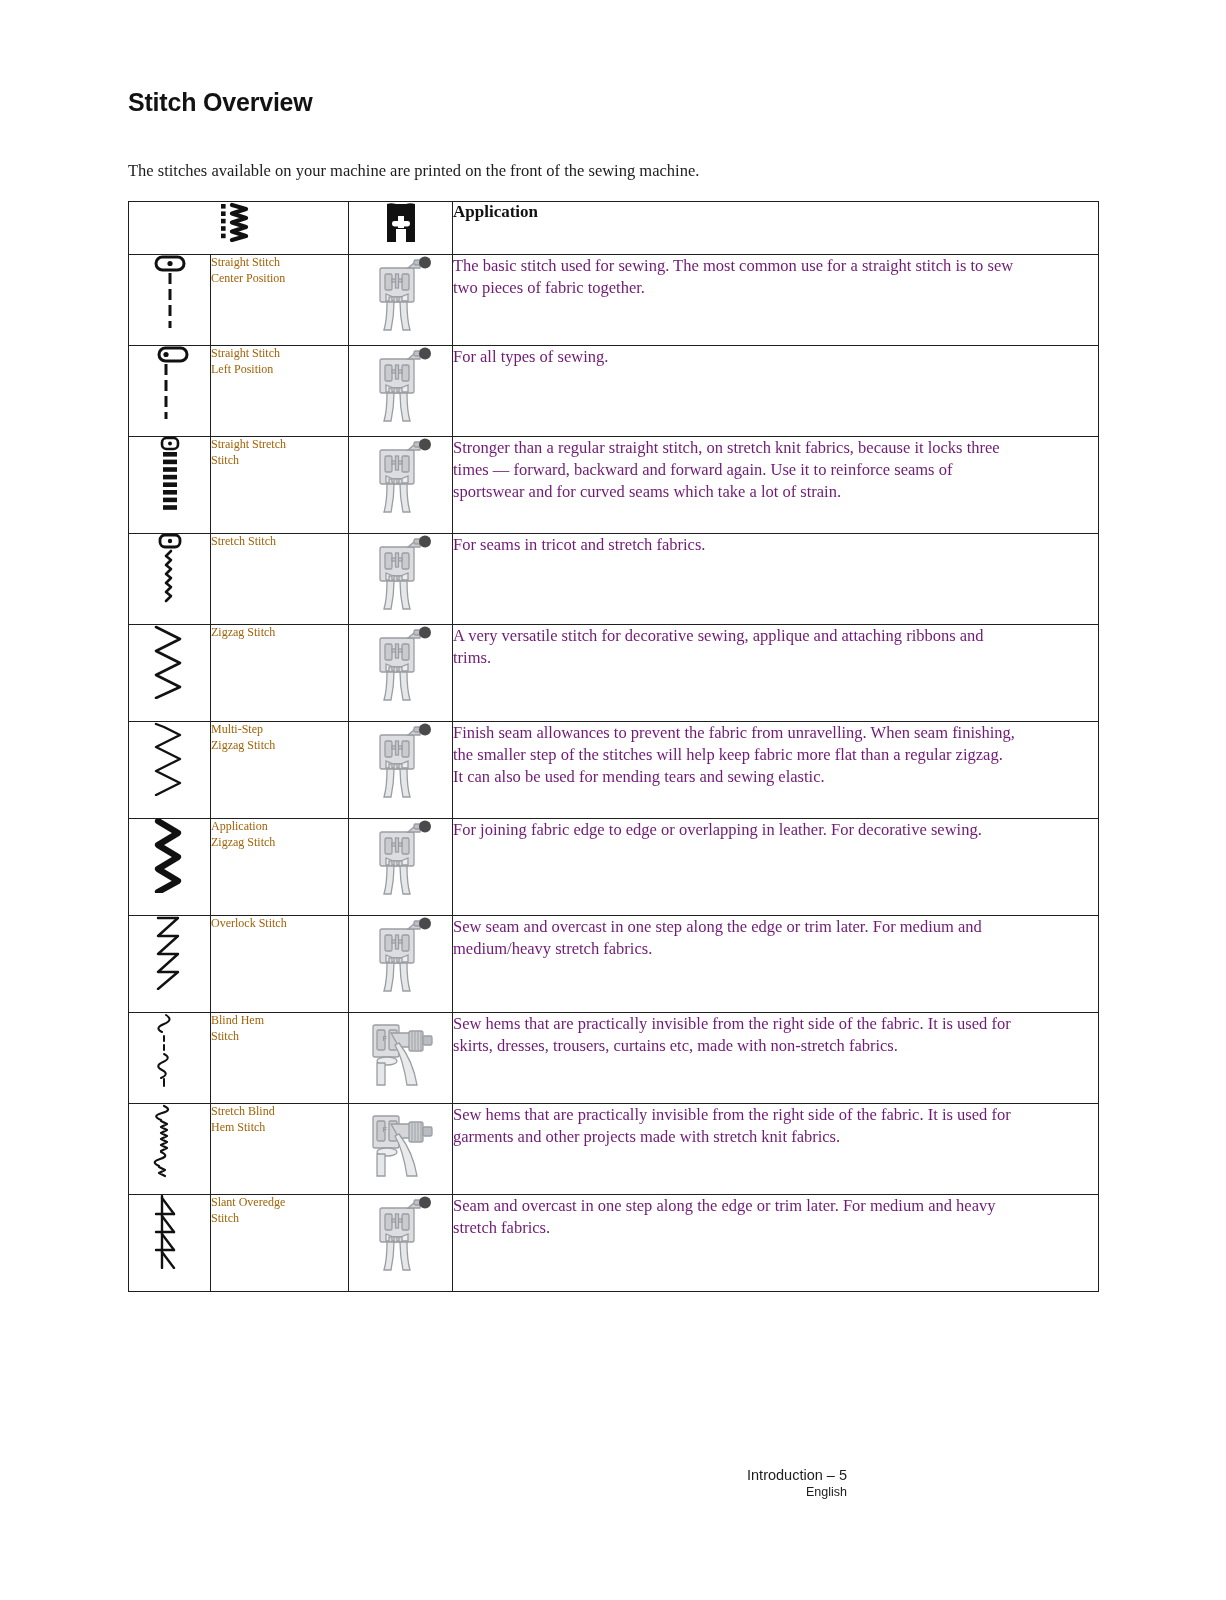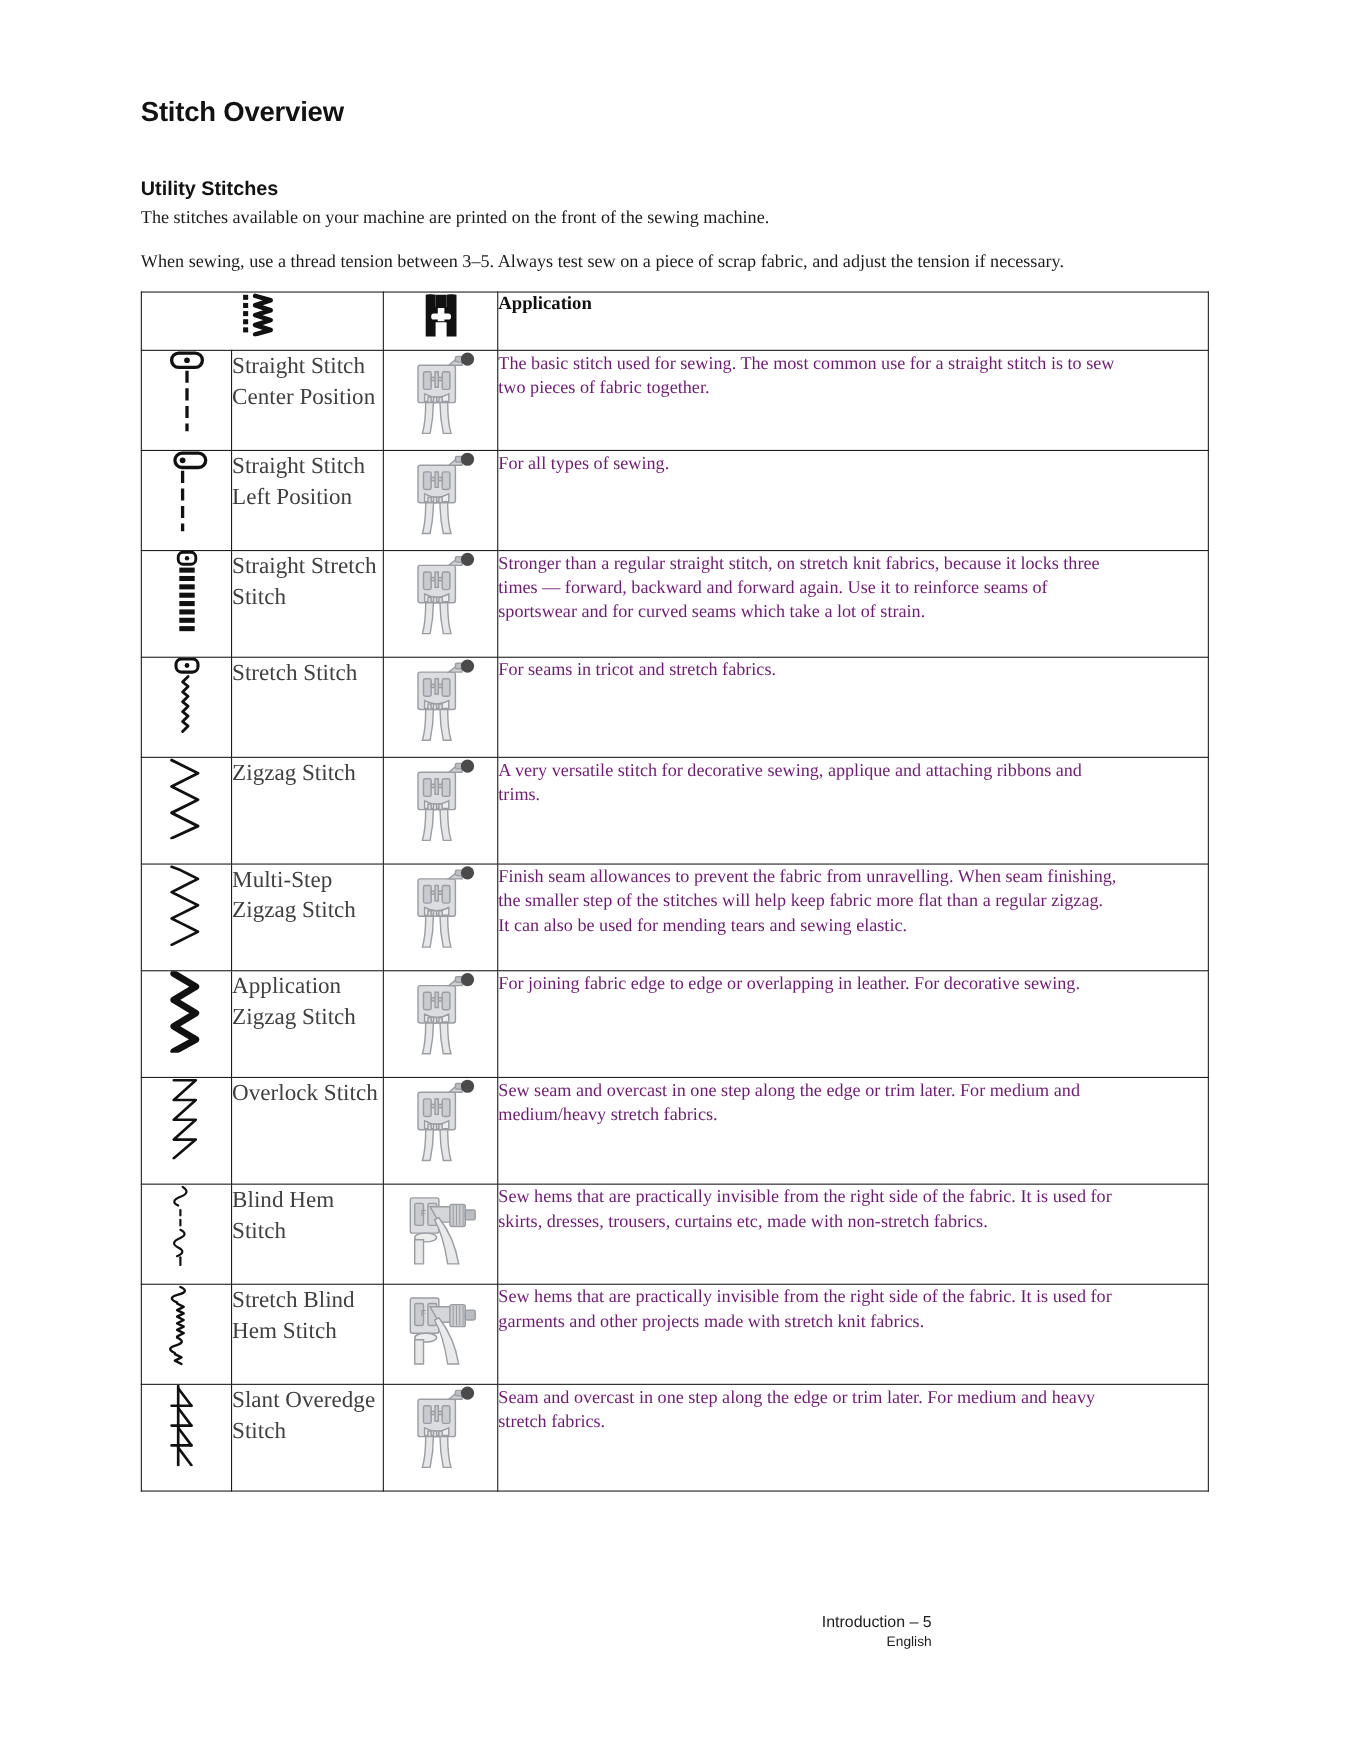--- a/index.html
+++ b/index.html
@@ -92,24 +92,24 @@
     padding-left: 12px;
     color: #111;
   }
 
   td.sym-cell {
     text-align: center;
     padding-top: 9px;
   }
   td.name-cell {
     font-family: "Liberation Serif", serif;
-    font-size: 21px;
+    font-size: 12px;
     line-height: 1.30;
     padding: 8px 4px 6px 8px;
-    color: #404040;
+    color: #a16207;
   }
   td.foot-cell {
     text-align: center;
     padding-top: 8px;
   }
   td.app-cell {
     font-family: "Liberation Serif", serif;
     font-size: 16.5px;
     line-height: 1.34;
     padding: 8px 12px 6px 10px;
@@ -138,24 +138,22 @@
   .footer-sub  { font-size: 12.5px; line-height: 1.3; }
 </style>
 </head>
 <body>
 
 <div class="page">
   <div class="content">
 
     <h1 class="page-title">Stitch Overview</h1>
 
-    <h2 class="section-title">Utility Stitches</h2>
 
     <p class="intro">The stitches available on your machine are printed on the front of the sewing machine.</p>
-    <p class="intro last">When sewing, use a thread tension between 3–5. Always test sew on a piece of scrap fabric, and adjust the tension if necessary.</p>
 
     <table class="stitch-table">
       <colgroup>
         <col class="c-symbol">
           <col class="c-name">
           <col class="c-foot">
           <col class="c-app">
       </colgroup>
       <thead>
         <tr>

